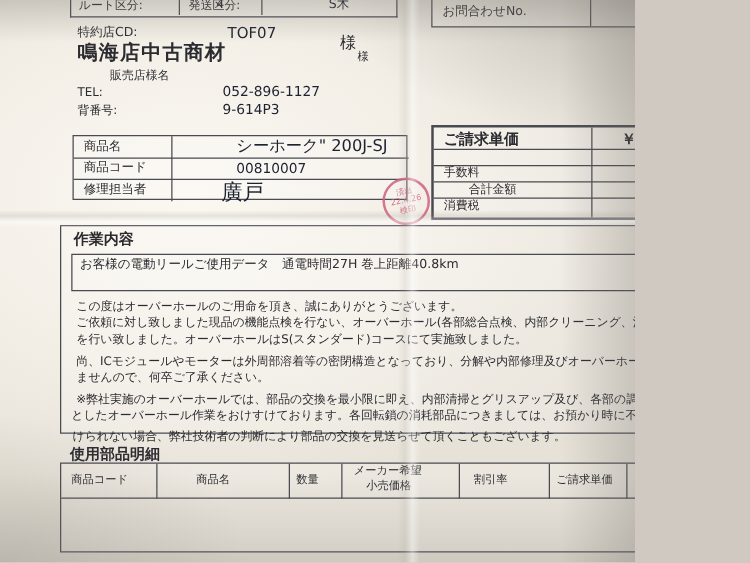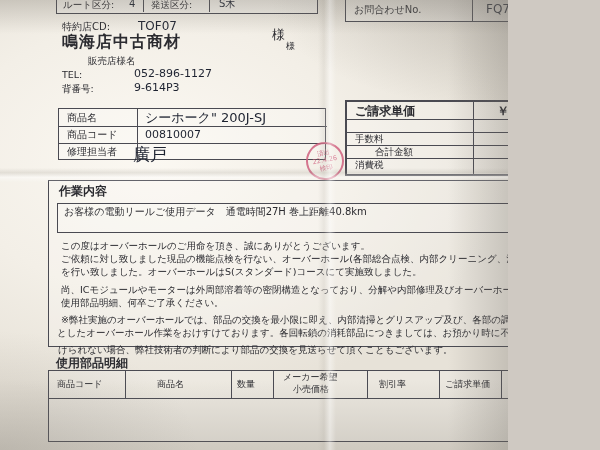--- a/index.html
+++ b/index.html
@@ -152,20 +152,21 @@
     justify-content: center;
     align-items: center;
     letter-spacing: 0;
   }
   #stamp span { display: block; }
 
   
   .hand {
     color: #1d2230;
     font-size: 12px;
+    margin-left: 44px;
   }
 </style>
 </head>
 <body>
 
 <div id="paper">
 
   <div id="top-left-row" class="jp">
     <span class="lbl" style="left:6px; top:2px; font-size:9.5px;">ルート区分:</span>
     <span class="lbl hand" style="left:72px; top:1px; font-size:10px;">4</span>
@@ -243,21 +244,21 @@
 
     <div class="box" style="left:8px; top:22px; width:536px; height:30px; background:rgba(255,255,255,.12);">
       <span class="lbl" style="left:6px; top:3px; font-size:10px;">お客様の電動リールご使用データ　通電時間27H 巻上距離40.8km</span>
     </div>
 
     <span class="lbl" style="left:12px; top:60px; font-size:9.5px;">この度はオーバーホールのご用命を頂き、誠にありがとうございます。</span>
     <span class="lbl" style="left:12px; top:73px; font-size:9.5px;">ご依頼に対し致しました現品の機能点検を行ない、オーバーホール(各部総合点検、内部クリーニング、注油、作動調整)</span>
     <span class="lbl" style="left:12px; top:86px; font-size:9.5px;">を行い致しました。オーバーホールはS(スタンダード)コースにて実施致しました。</span>
 
     <span class="lbl" style="left:12px; top:104px; font-size:9.5px;">尚、ICモジュールやモーターは外周部溶着等の密閉構造となっており、分解や内部修理及びオーバーホールができ</span>
-    <span class="lbl" style="left:12px; top:117px; font-size:9.5px;">使用部品明細、何卒ご了承ください。</span>
+    <span class="lbl" style="left:12px; top:117px; font-size:9.5px;">ませんので、何卒ご了承ください。</span>
 
     <span class="lbl" style="left:12px; top:134px; font-size:9.5px;">※弊社実施のオーバーホールでは、部品の交換を最小限に即え、内部清掃とグリスアップ及び、各部の調整を中心</span>
     <span class="lbl" style="left:8px; top:147px; font-size:9.5px;">としたオーバーホール作業をおけすけております。各回転鎖の消耗部品につきましては、お預かり時に不具合が見受</span>
   </div>
 
   <span class="lbl jp" style="left:58px; top:345px; font-size:9.5px;">けられない場合、弊社技術者の判断により部品の交換を見送らせて頂くこともございます。</span>
 
   <span class="lbl jp" style="left:56px; top:357px; font-size:12px; font-weight:bold;">使用部品明細</span>
 
   <div id="parts-box" class="box jp">

